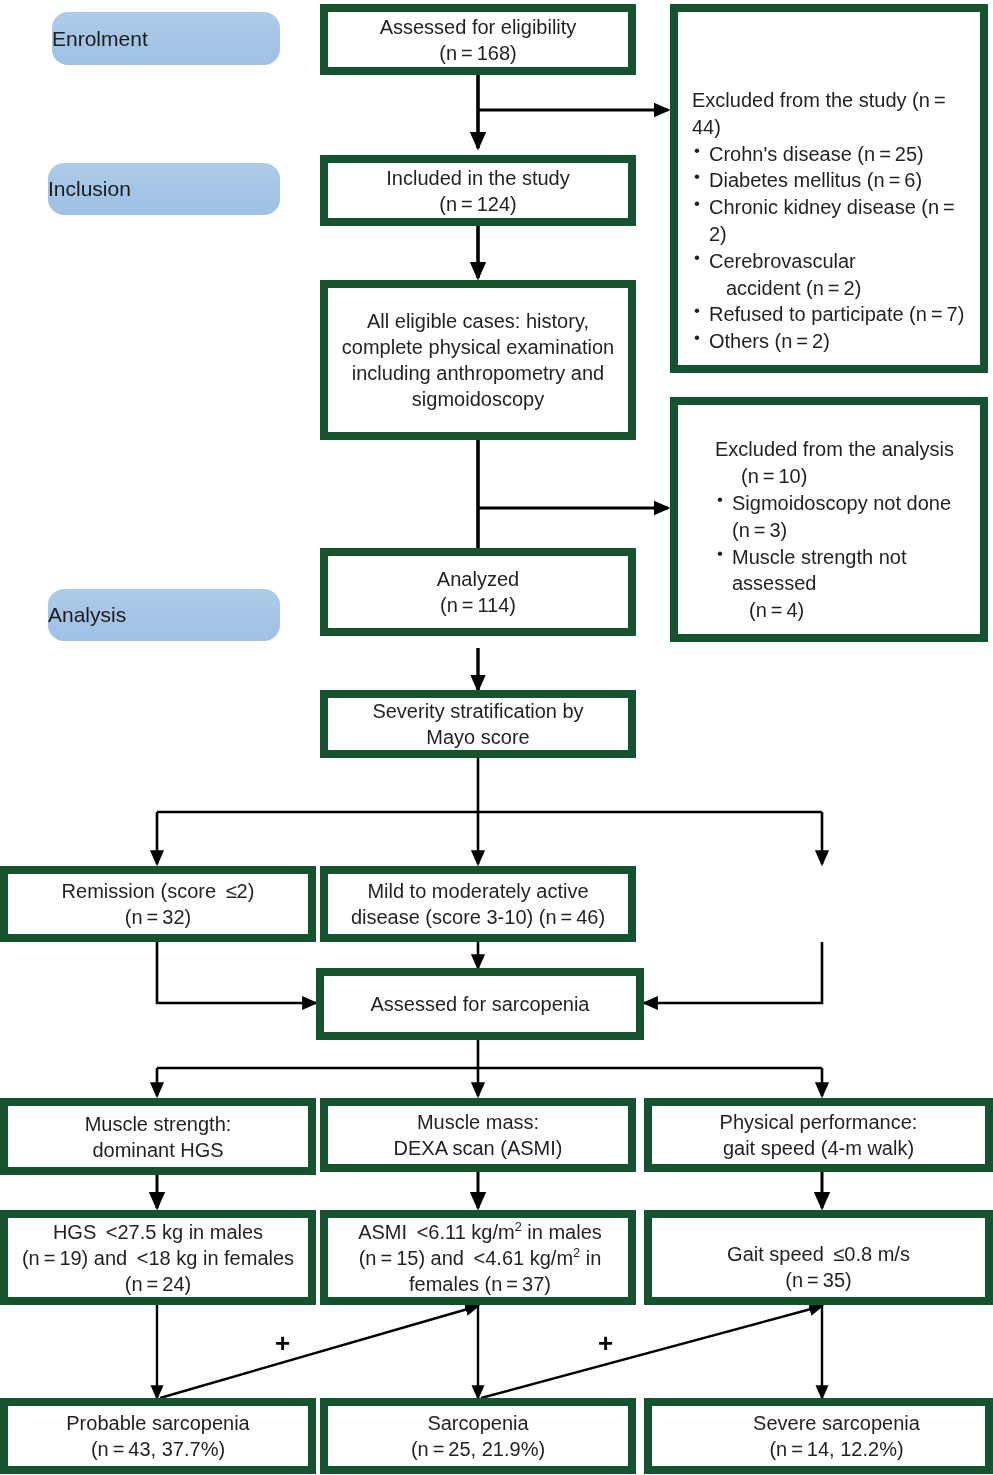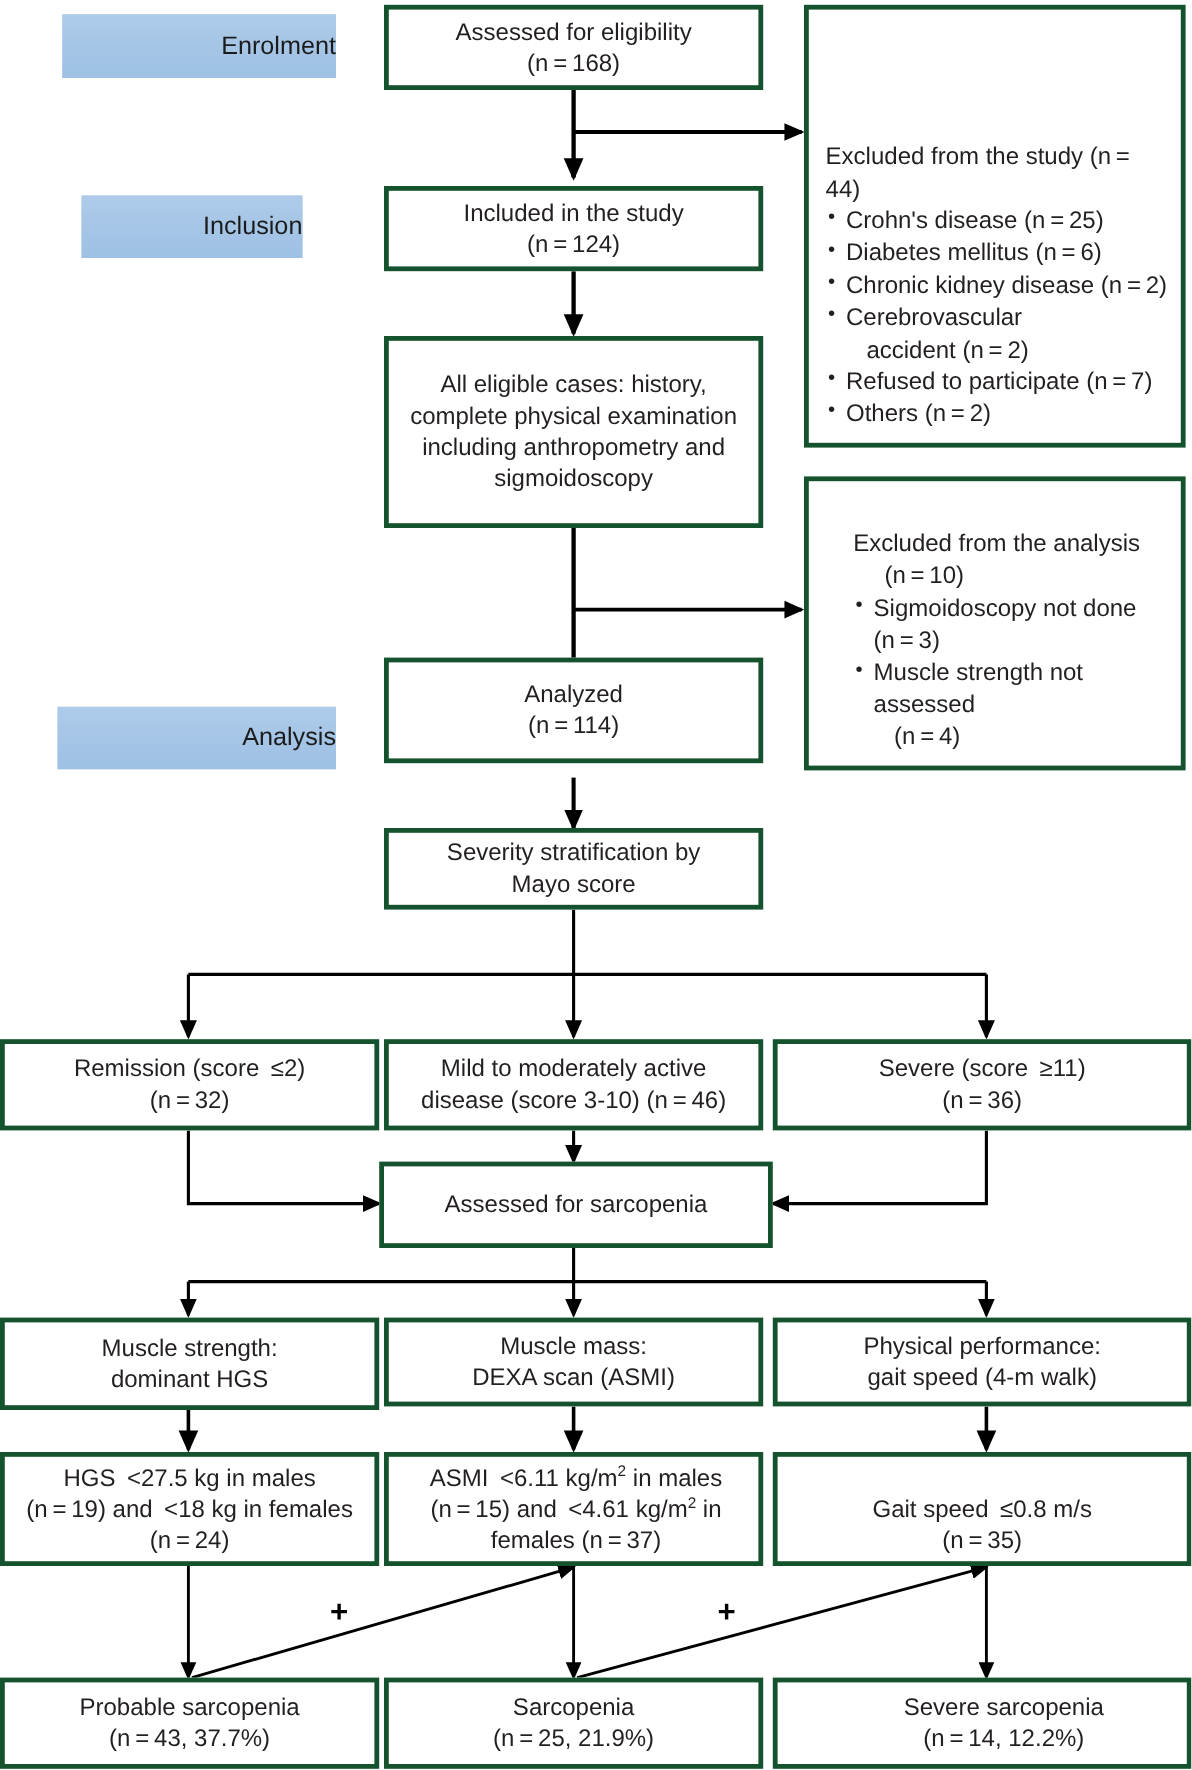--- a/index.html
+++ b/index.html
@@ -20,21 +20,21 @@
     position:absolute;
     left:0;top:0;
     width:993px;height:1475px;
     pointer-events:none;
     z-index:1;
   }
   .box{
     position:absolute;
     box-sizing:border-box;
     background:#ffffff;
-    border:4px solid #14532d;
+    border:8px solid #14532d;
     display:flex;
     align-items:center;
     justify-content:center;
     text-align:center;
     z-index:2;
     line-height:1.30;
     font-size:20px;
     padding:4px 8px;
   }
   .box.left-align{
@@ -43,25 +43,26 @@
     align-items:flex-end;
     padding:12px 10px 10px 14px;
   }
   .stage{
     position:absolute;
     box-sizing:border-box;
     background:#a3c6e8;
     background-image:linear-gradient(180deg,#aecbe9 0%,#9dc0e4 100%);
     display:flex;
     align-items:center;
-    justify-content:flex-end;
+    justify-content:flex-start;
     text-align:center;
     font-size:21px;
     color:#1b1b1b;
     z-index:2;
+    border-radius:16px;
   }
   .plus{
     position:absolute;
     font-size:26px;
     font-weight:700;
     color:#000;
     z-index:3;
     line-height:1;
   }
   ul.exlist{
@@ -145,21 +146,21 @@
       <path d="M 822 1305 L 822 1398" stroke-width="2.4" marker-end="url(#ahs)"></path>
 
       <path d="M 160 1398 L 478 1306" stroke-width="2.4" marker-end="url(#ahs)"></path>
       <path d="M 481 1398 L 822 1306" stroke-width="2.4" marker-end="url(#ahs)"></path>
     </g>
   </svg>
 
   <div class="stage" style="left:52px;top:12px;width:228px;height:53px;">
     <span>Enrolment</span>
   </div>
-  <div class="stage" style="left:48px;top:163px;width:184px;height:52px;margin-left:20px;">
+  <div class="stage" style="left:48px;top:163px;width:232px;height:52px;">
     <span>Inclusion</span>
   </div>
   <div class="stage" style="left:48px;top:589px;width:232px;height:52px;">
     <span>Analysis</span>
   </div>
 
   <div class="box" style="left:320px;top:4px;width:316px;height:71px;">
     <div>
       <div>Assessed for eligibility</div>
       <div>(n = 168)</div>
@@ -234,26 +235,20 @@
       <div>Remission (score  ≤2)</div>
       <div>(n = 32)</div>
     </div>
   </div>
   <div class="box" style="left:320px;top:866px;width:316px;height:76px;">
     <div>
       <div>Mild to moderately active</div>
       <div>disease (score 3-10) (n = 46)</div>
     </div>
   </div>
-  <div class="box" style="left:644px;top:866px;width:349px;height:76px;">
-    <div>
-      <div>Severe (score  ≥11)</div>
-      <div>(n = 36)</div>
-    </div>
-  </div>
 
   <div class="box" style="left:0px;top:1098px;width:316px;height:77px;">
     <div>
       <div>Muscle strength:</div>
       <div>dominant HGS</div>
     </div>
   </div>
   <div class="box" style="left:320px;top:1098px;width:316px;height:74px;">
     <div>
       <div>Muscle mass:</div>

